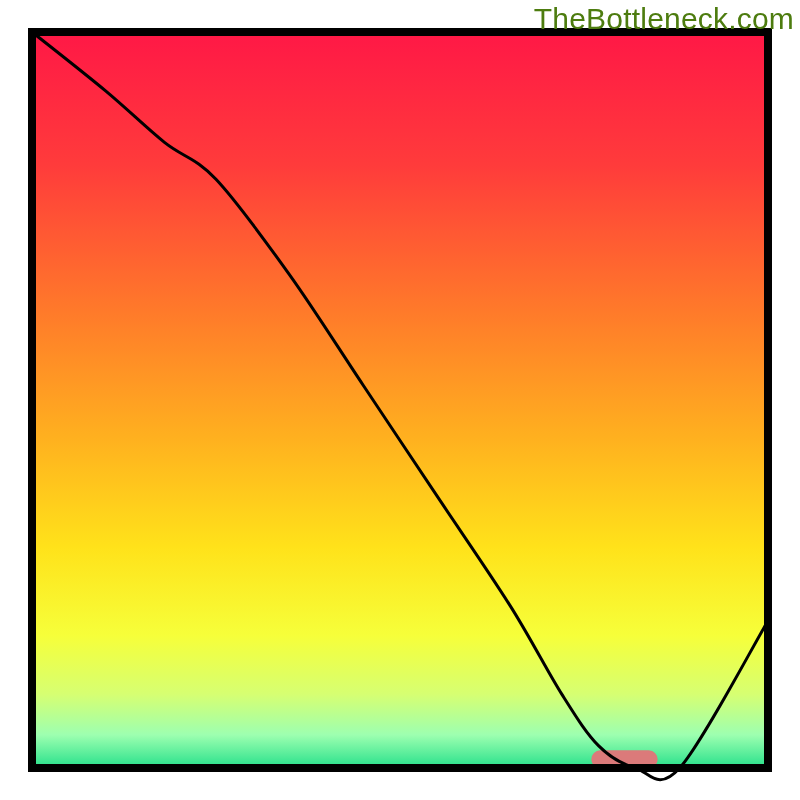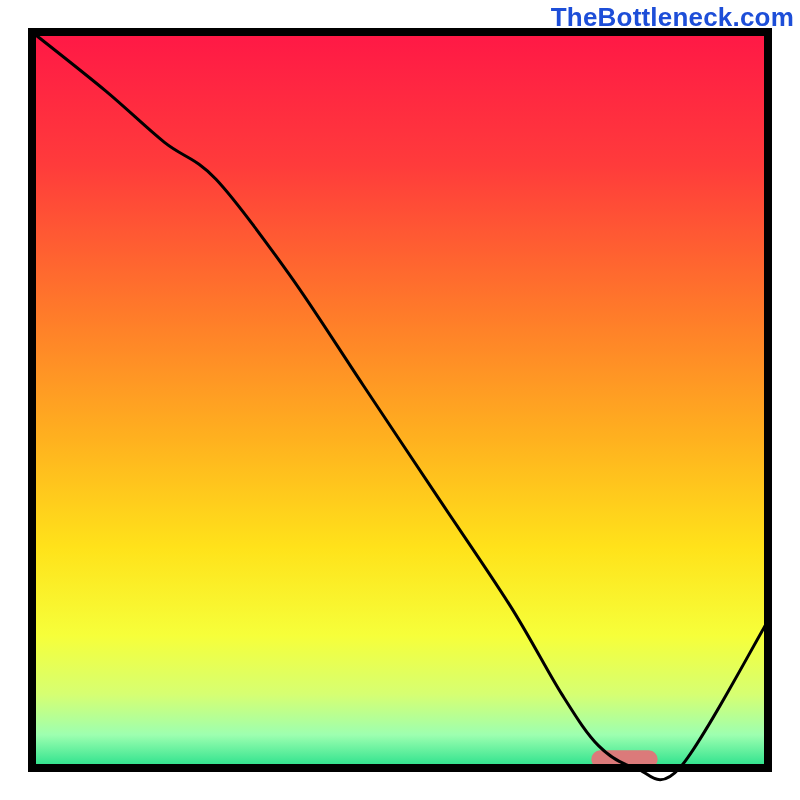--- a/index.html
+++ b/index.html
@@ -15,23 +15,23 @@
     left: 0;
     top: 0;
     width: 800px;
     height: 800px;
   }
   .watermark {
     position: absolute;
     top: 2px;
     right: 6px;
     font-family: Arial, Helvetica, sans-serif;
-    font-size: 26px;
-    font-weight: bold;
-    color: #1d4ed8;
+    font-size: 30px;
+    font-weight: normal;
+    color: #4d7c0f;
     letter-spacing: 0.2px;
     user-select: none;
   }
   svg {
     position: absolute;
     left: 0;
     top: 0;
     width: 800px;
     height: 800px;
     display: block;

